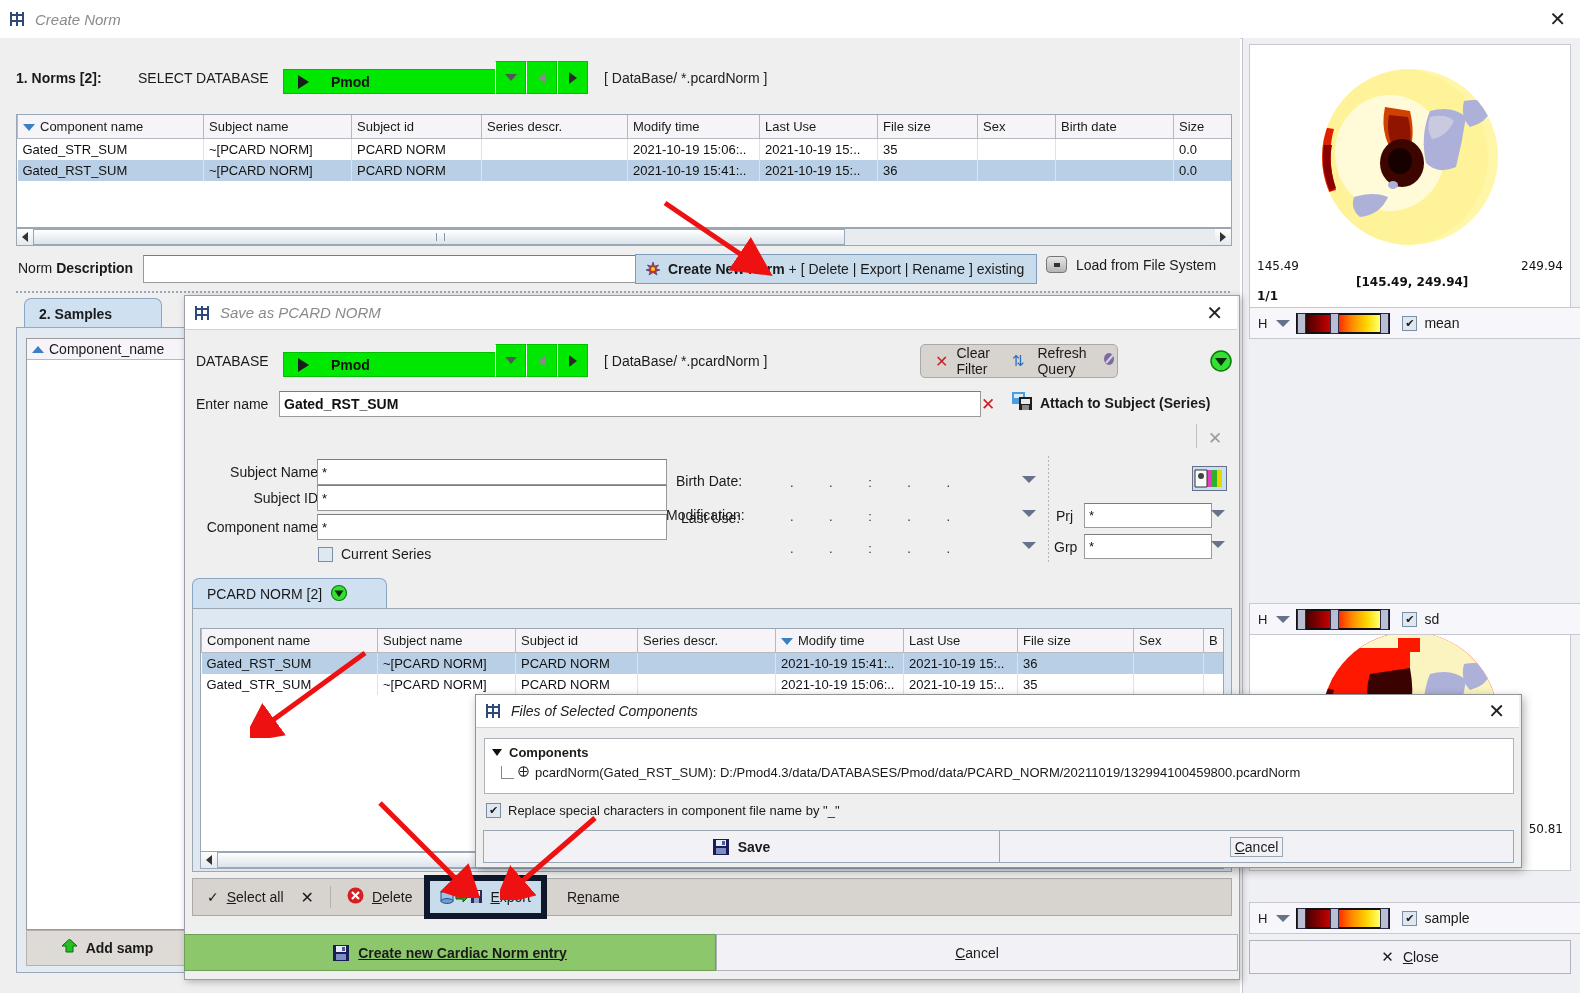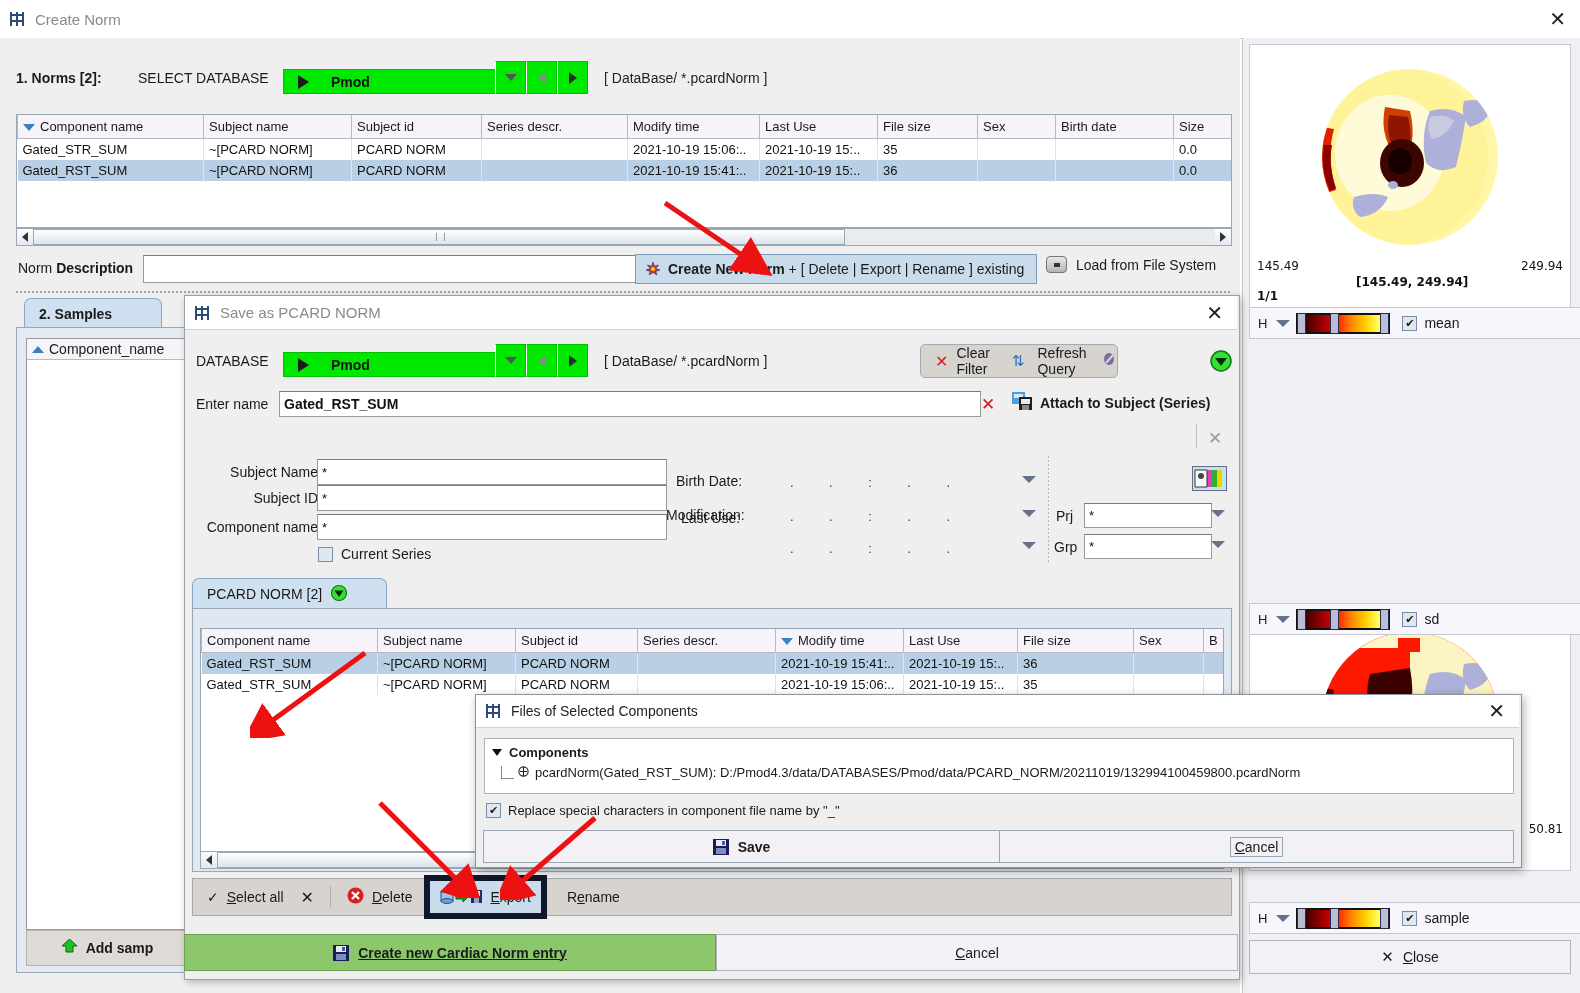--- a/index.html
+++ b/index.html
@@ -12,21 +12,21 @@
     overflow:hidden;
     position:relative;
   }
   .abs{position:absolute;}
 
   
   .titlebar{
     background:#ffffff;border-bottom:1px solid #d2d2d2;
     display:flex;align-items:center;height:38px;
   }
-  .titlebar .ttl{color:#8a8a8a;font-size:15px;margin-left:8px;}
+  .titlebar .ttl{color:#8a8a8a;font-size:15px;margin-left:8px;font-style:italic;}
   .win-icon{
     width:17px;height:14px;margin-left:10px;flex:none;
     position:relative;
   }
   .win-icon i{position:absolute;background:#2d4a7a;display:block;}
   .win-icon i.a{left:0;top:0;width:2px;height:14px;}
   .win-icon i.b{left:6px;top:0;width:2px;height:14px;}
   .win-icon i.c{left:12px;top:0;width:2px;height:14px;}
   .win-icon i.d{left:0;top:2px;width:14px;height:2px;}
   .win-icon i.e{left:0;top:8px;width:14px;height:2px;}

